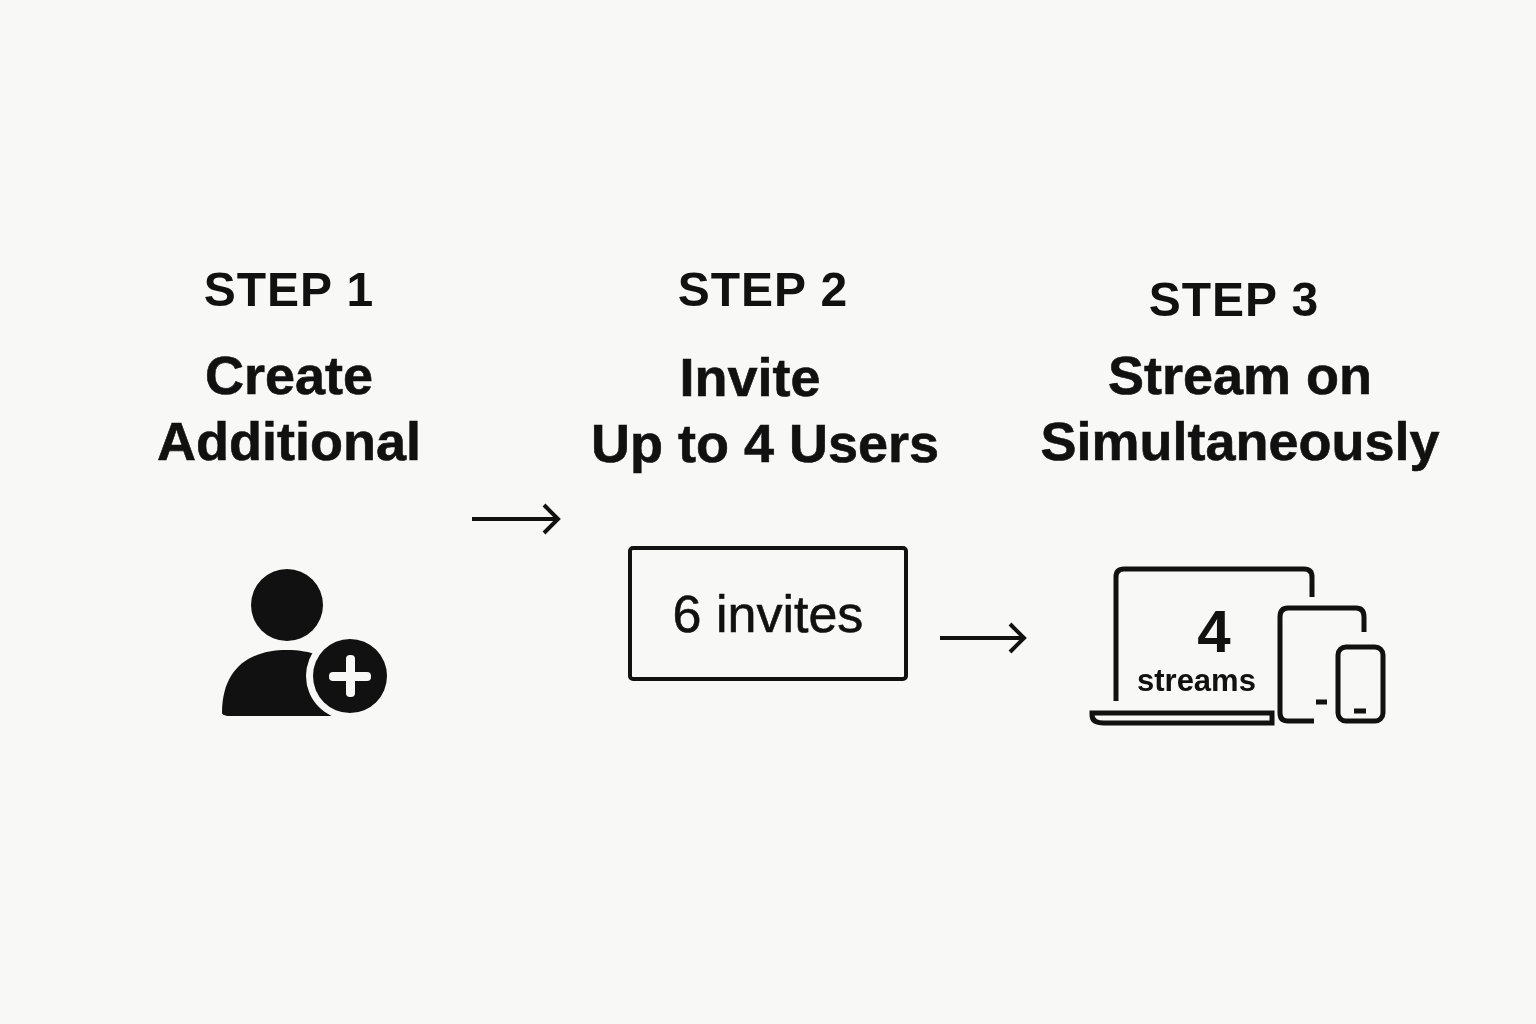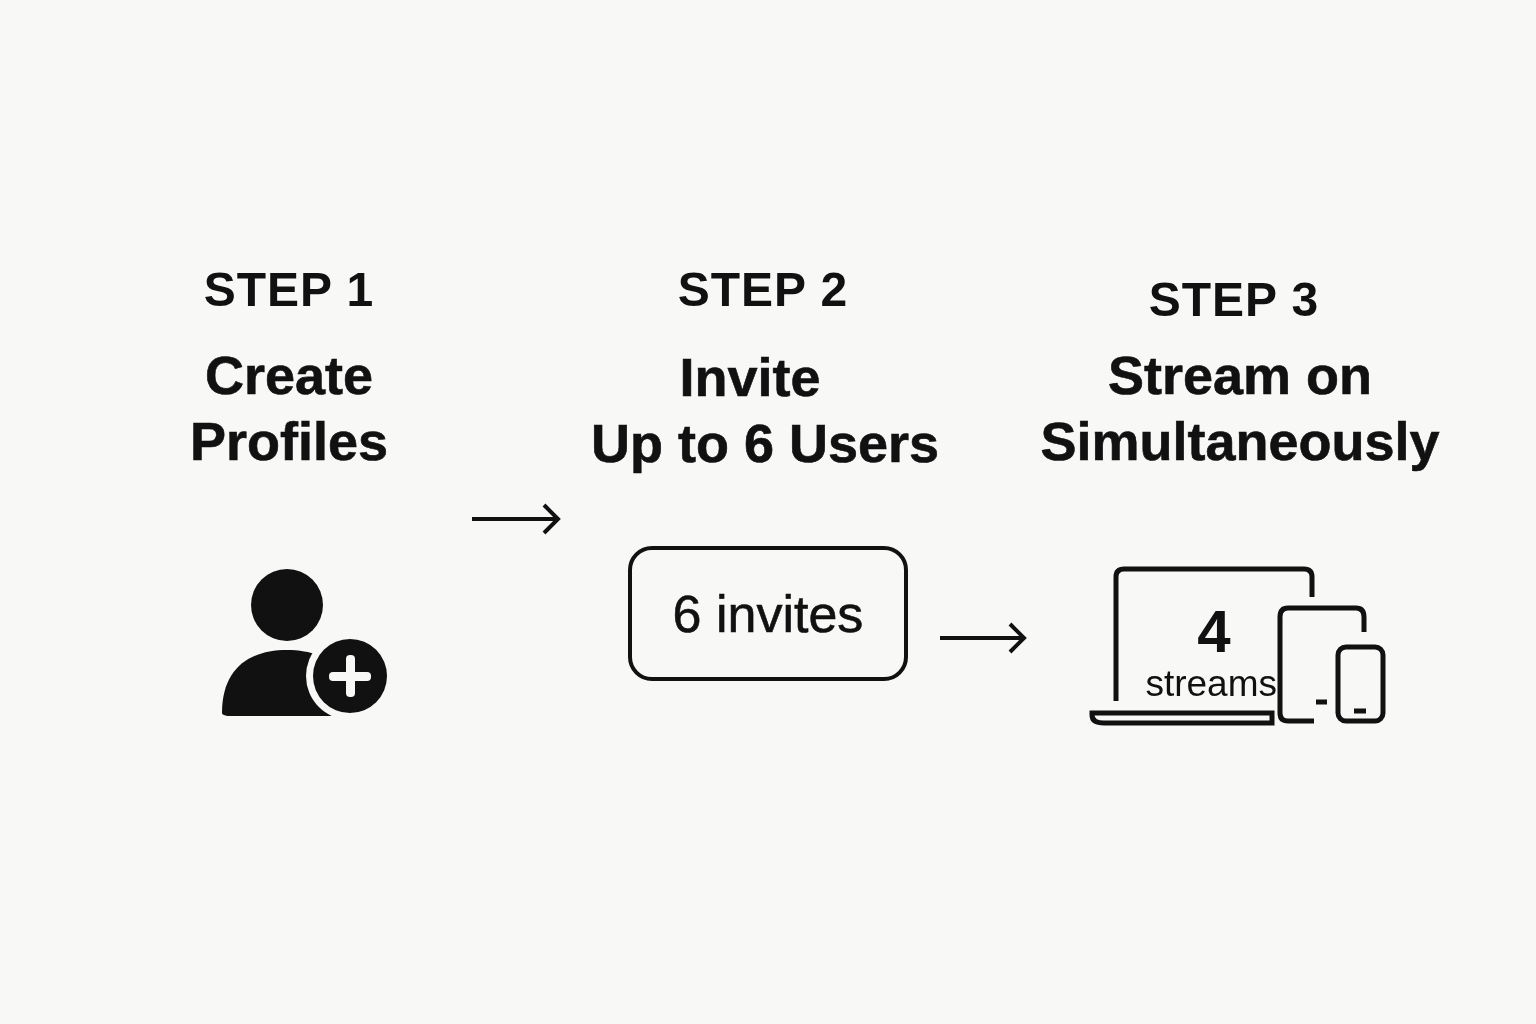--- a/index.html
+++ b/index.html
@@ -9,54 +9,54 @@
   }
   .abs { position:absolute; }
   .step-label {
     font-weight:700; font-size:48px; letter-spacing:1px; text-align:center; width:400px;
   }
   .step-title {
     font-size:54px; line-height:66px; text-align:center; width:500px; font-weight:700;
     -webkit-text-stroke:0.6px #111;
   }
   .invites-box {
-    left:628px; top:546px; width:272px; height:127px; border:4px solid #111; border-radius:24px;
+    left:628px; top:546px; width:272px; height:127px; border:4px solid #111; border-radius:5px;
     display:flex; align-items:center; justify-content:center; box-sizing:content-box;
     font-size:52px; -webkit-text-stroke:0.6px #111;
   }
   svg { overflow:visible; }
   .streams-num { font-size:60px; font-weight:700; text-align:center; width:120px; }
-  .streams-lbl { font-size:37px; font-weight:400; text-align:right; width:140px; }
+  .streams-lbl { font-size:31px; font-weight:700; text-align:left; width:140px; }
 </style>
 </head>
 <body>
 
 <div class="abs step-label" style="left:89px; top:262px;">STEP 1</div>
 <div class="abs step-title" style="left:39px; top:342px;">
   <div>Create</div>
-  <div>Profiles</div>
+  <div>Additional</div>
 </div>
 <svg class="abs" style="left:220px; top:568px;" width="170" height="152" viewBox="0 0 170 152">
   <circle cx="67" cy="37" r="36" fill="#111"></circle>
   <path d="M2 145 C2 100 30 82 67 82 C92 82 108 90 116 98 L116 148 L10 148 C4 148 2 146 2 145 Z" fill="#111"></path>
   <circle cx="130" cy="108" r="44" fill="#f8f8f7"></circle>
   <circle cx="130" cy="108" r="37" fill="#111"></circle>
   <rect x="109" y="104" width="42" height="9" rx="4" fill="#f8f8f7"></rect>
   <rect x="126" y="87" width="9" height="42" rx="4" fill="#f8f8f7"></rect>
 </svg>
 
 <svg class="abs" data_name="arrow" style="left:472px; top:502px;" width="92" height="32" viewBox="0 0 92 32">
   <line x1="0" y1="17" x2="86" y2="17" stroke="#111" stroke-width="4"></line>
   <polyline points="72,3 86,17 72,31" fill="none" stroke="#111" stroke-width="4"></polyline>
 </svg>
 
 <div class="abs step-label" style="left:563px; top:262px;">STEP 2</div>
 <div class="abs step-title" style="left:515px; top:344px;">
   <div style="padding-left:-30px; margin-left:-30px;">Invite</div>
-  <div>Up to 6 Users</div>
+  <div>Up to 4 Users</div>
 </div>
 <div class="abs invites-box">
   <span>6 invites</span>
 </div>
 
 <svg class="abs" style="left:940px; top:622px;" width="90" height="32" viewBox="0 0 90 32">
   <line x1="0" y1="16" x2="84" y2="16" stroke="#111" stroke-width="4"></line>
   <polyline points="70,2 84,16 70,30" fill="none" stroke="#111" stroke-width="4"></polyline>
 </svg>
 

